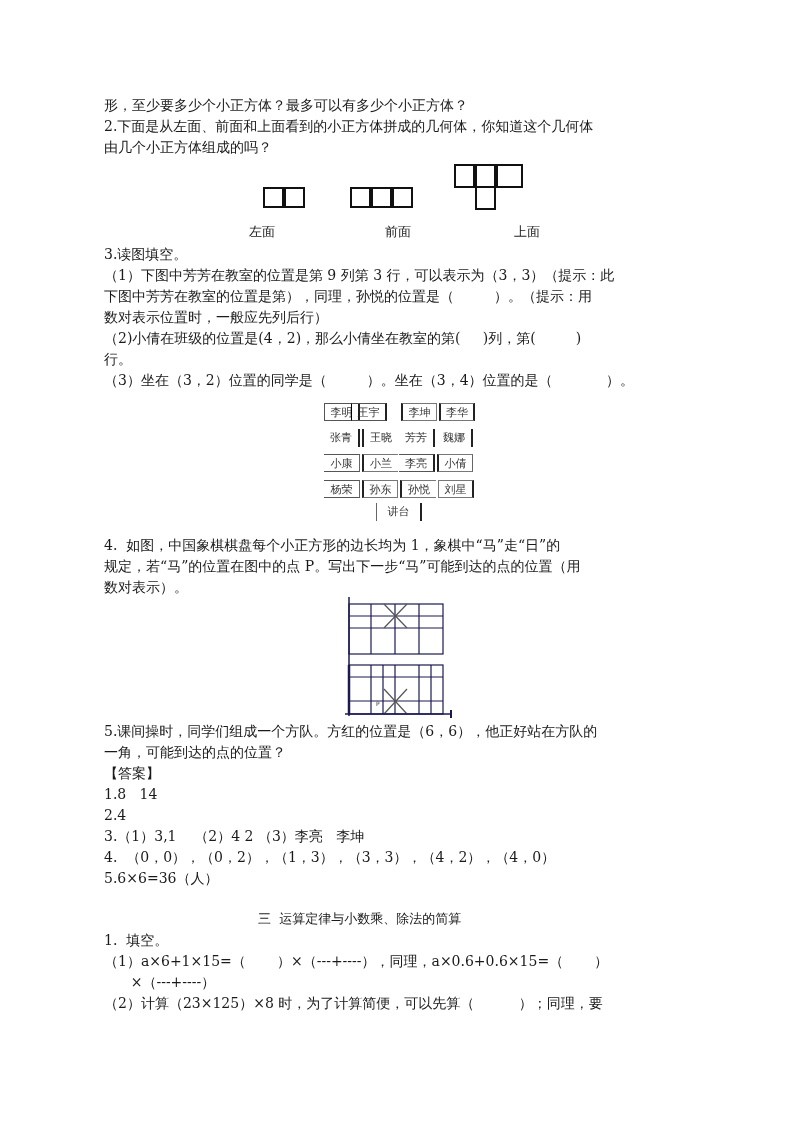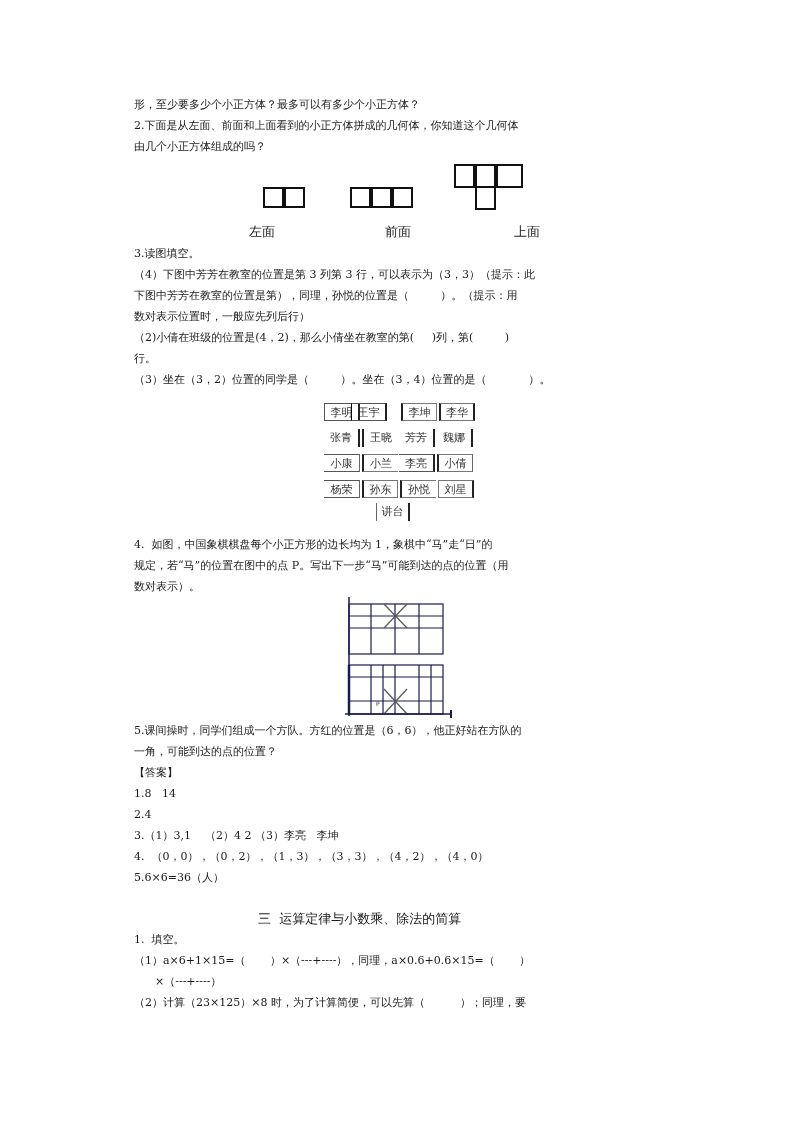--- a/index.html
+++ b/index.html
@@ -1,18 +1,18 @@
 <!DOCTYPE html>
 <html><head>
 <meta charset="utf-8">
 <style>
   html, body { margin:0; padding:0; background:#fff; }
   body { width:793px; height:1122px; position:relative; overflow:hidden;
          font-family: "DejaVu Serif", "Liberation Serif", serif; color:#1a1a1a; }
-  .line { position:absolute; left:134px; font-size:11px; line-height:20px; white-space:pre;text-align:right; }
+  .line { position:absolute; left:104px; font-size:14px; line-height:20px; white-space:pre;text-align:right; }
   .center { position:absolute; font-size:13px; line-height:20px; white-space:pre; }
   .cube { position:absolute; width:21px; height:21px; border:2px solid #111; box-sizing:border-box; background:#fff; }
   .seat { position:absolute; height:18px; box-sizing:border-box; font-family:Liberation Sans, sans-serif;
           font-size:11px; line-height:16px; text-align:center; color:#333; width:36px; }
   .seat.b-l { border-left:2px solid #222; }
   .seat.b-r { border-right:2px solid #222; }
   .seat.b-box { border:1px solid #555; border-right:2px solid #222; }
   .seat.b-box2 { border:1px solid #777; border-left:2px solid #222; }
   svg { position:absolute; }
 </style>
@@ -36,21 +36,21 @@
   <div class="cube" style="left:454px;top:164px;height:24px"></div>
   <div class="cube" style="left:475px;top:164px;height:24px"></div>
   <div class="cube" style="left:496px;top:164px;height:24px;width:27px"></div>
   <div class="cube" style="left:475px;top:186px;height:24px"></div>
 </div>
 <div class="center" style="left:249px;top:222px">左面</div>
 <div class="center" style="left:385px;top:222px">前面</div>
 <div class="center" style="left:514px;top:222px">上面</div>
 
 <div class="line" style="top:244px">3.读图填空。</div>
-<div class="line" style="top:265px">（4）下图中芳芳在教室的位置是第 3 列第 3 行，可以表示为（3，3）（提示：此</div>
+<div class="line" style="top:265px">（1）下图中芳芳在教室的位置是第 9 列第 3 行，可以表示为（3，3）（提示：此</div>
 <div class="line" style="top:286px">下图中芳芳在教室的位置是第），同理，孙悦的位置是（         ）。（提示：用</div>
 <div class="line" style="top:307px">数对表示位置时，一般应先列后行）</div>
 <div class="line" style="top:328px">（2)小倩在班级的位置是(4，2)，那么小倩坐在教室的第(     )列，第(         )</div>
 <div class="line" style="top:349px">行。</div>
 <div class="line" style="top:370px">（3）坐在（3，2）位置的同学是（         ）。坐在（3，4）位置的是（            ）。</div>
 
 <div>
   <div class="seat b-box" style="left:324px;top:403px">李明</div>
   <div class="seat b-box" style="left:351px;top:403px;border-left:1px solid #000000">王宇</div>
   <div class="seat b-box2" style="left:401px;top:403px">李坤</div>
@@ -64,21 +64,21 @@
   <div class="seat b-box" style="left:324px;top:454px;border-left:none;border-right:1px solid #666">小康</div>
   <div class="seat b-box2" style="left:362px;top:454px;border-right:none">小兰</div>
   <div class="seat b-box" style="left:399px;top:454px;border-left:none">李亮</div>
   <div class="seat b-box2" style="left:437px;top:454px;border-right:1px solid #666">小倩</div>
 
   <div class="seat b-box" style="left:324px;top:480px;border-left:none;border-right:1px solid #666">杨荣</div>
   <div class="seat b-box2" style="left:362px;top:480px">孙东</div>
   <div class="seat b-box2" style="left:400px;top:480px;border-right:none">孙悦</div>
   <div class="seat b-box2" style="left:438px;top:480px;border-left:1px solid #777;border-right:2px solid #222">刘星</div>
 
-  <div class="seat" style="left:376px;top:503px;width:34px;border-left:1px solid #666;border-right:2px solid #222">讲台</div>
+  <div class="seat" style="left:376px;top:503px;width:46px;border-left:1px solid #666;border-right:2px solid #222">讲台</div>
 </div>
 
 <div class="line" style="top:535px">4.  如图，中国象棋棋盘每个小正方形的边长均为 1，象棋中“马”走“日”的</div>
 <div class="line" style="top:556px">规定，若“马”的位置在图中的点 P。写出下一步“马”可能到达的点的位置（用</div>
 <div class="line" style="top:577px">数对表示）。</div>
 
 <svg style="left:340px;top:594px" width="120" height="126" viewBox="0 0 120 126">
   <g stroke="#1a1a50" stroke-width="1.2" fill="none">
 
     <line x1="9" y1="3" x2="9" y2="122" stroke-width="1.5"></line>

